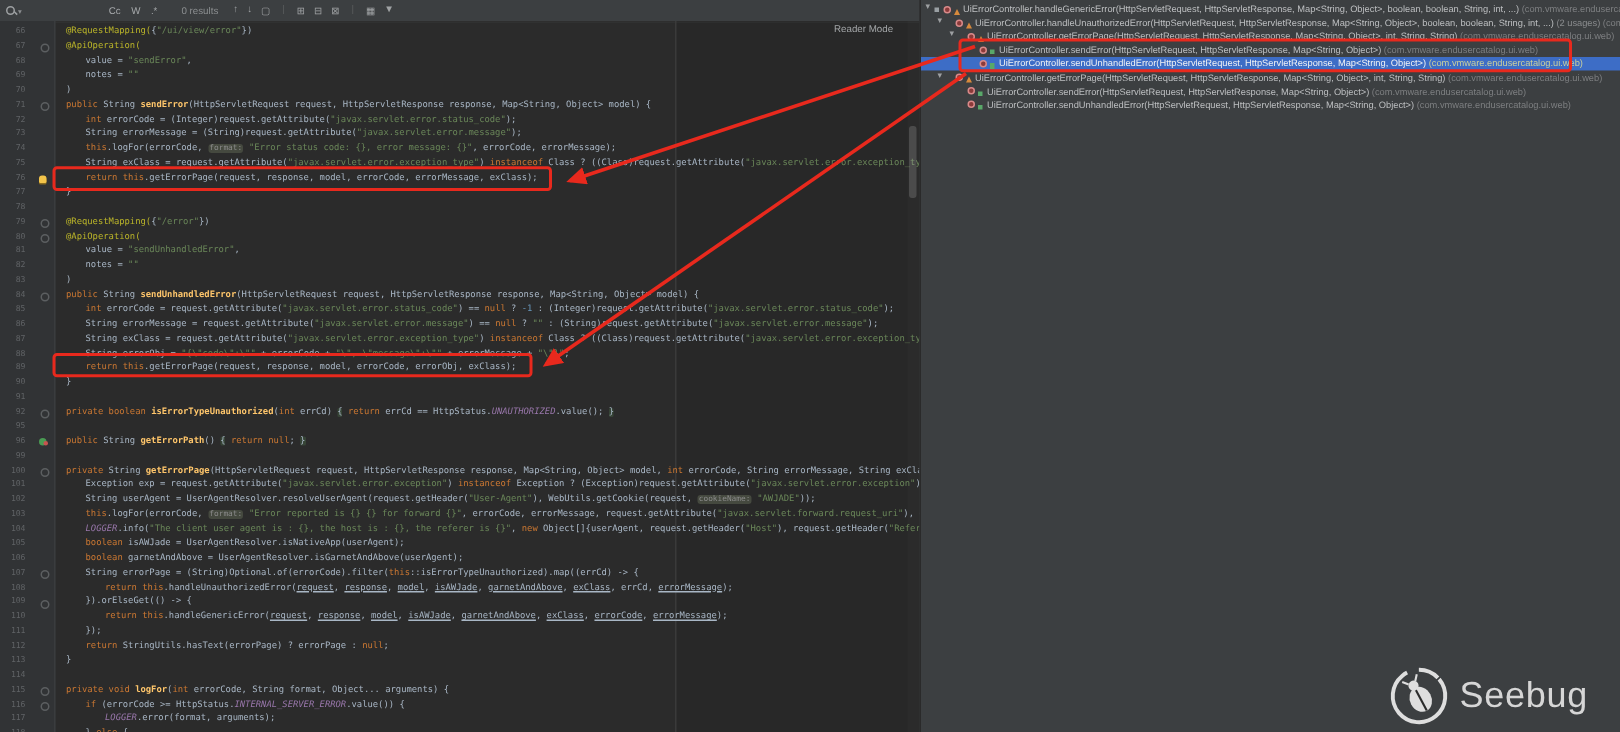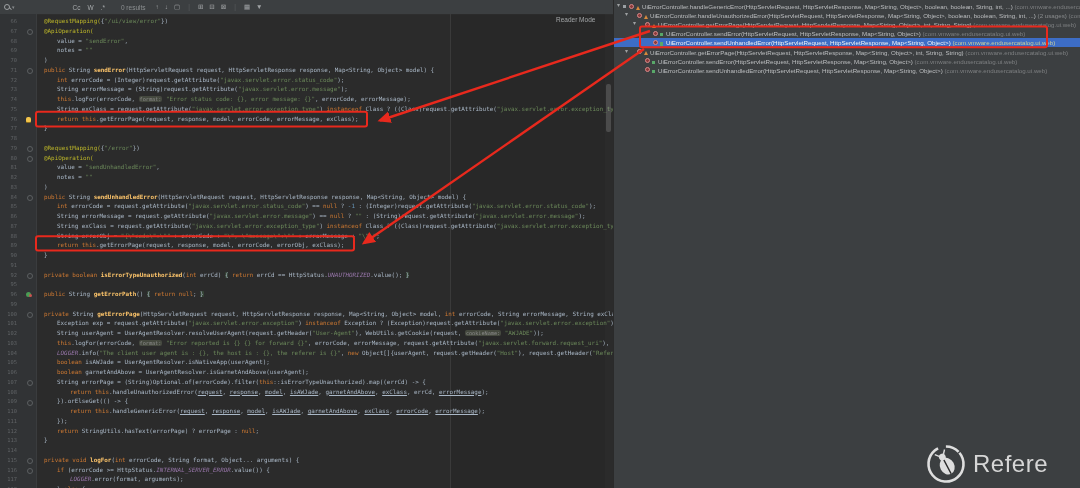--- a/index.html
+++ b/index.html
@@ -174,16 +174,16 @@
     <svg width="40" height="40" viewBox="0 0 40 40">
       <circle cx="20" cy="20" r="17.5" fill="none" stroke="#dedede" stroke-width="2.6" stroke-dasharray="86 8 14 2" transform="rotate(-40 20 20)"></circle>
       <g transform="rotate(-28 20 20)" fill="#dedede">
         <ellipse cx="20" cy="22.5" rx="7.2" ry="8.6"></ellipse>
         <line x1="20" y1="14" x2="20" y2="31" stroke="#2b2b2b" stroke-width="1.4"></line>
         <circle cx="20" cy="12.2" r="3.4"></circle>
         <line x1="17.5" y1="10" x2="14.5" y2="6.5" stroke="#dedede" stroke-width="1.4"></line>
         <line x1="22.5" y1="10" x2="25.5" y2="6.5" stroke="#dedede" stroke-width="1.4"></line>
       </g>
     </svg>
-    <span id="wm-text">Refere</span>
+    <span id="wm-text">Seebug</span>
   </div>
 
 </div>
 
 </body></html>

